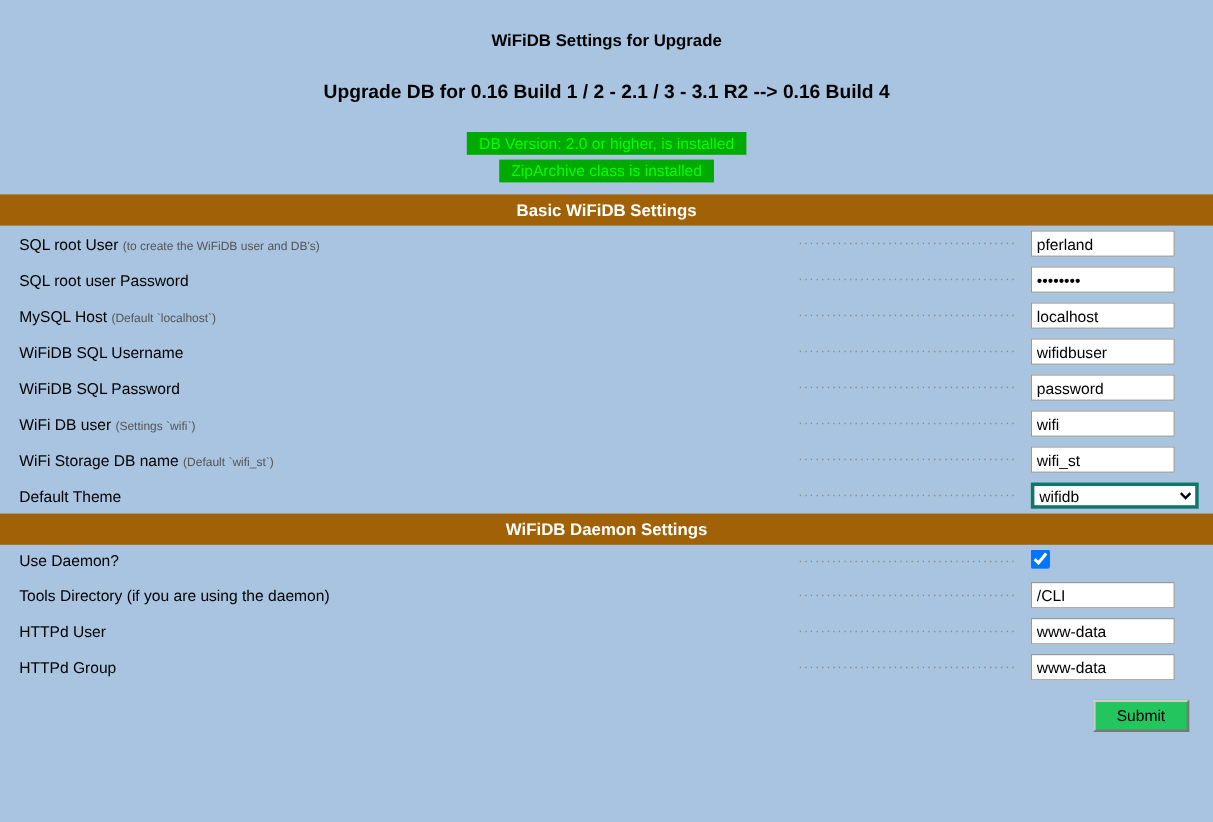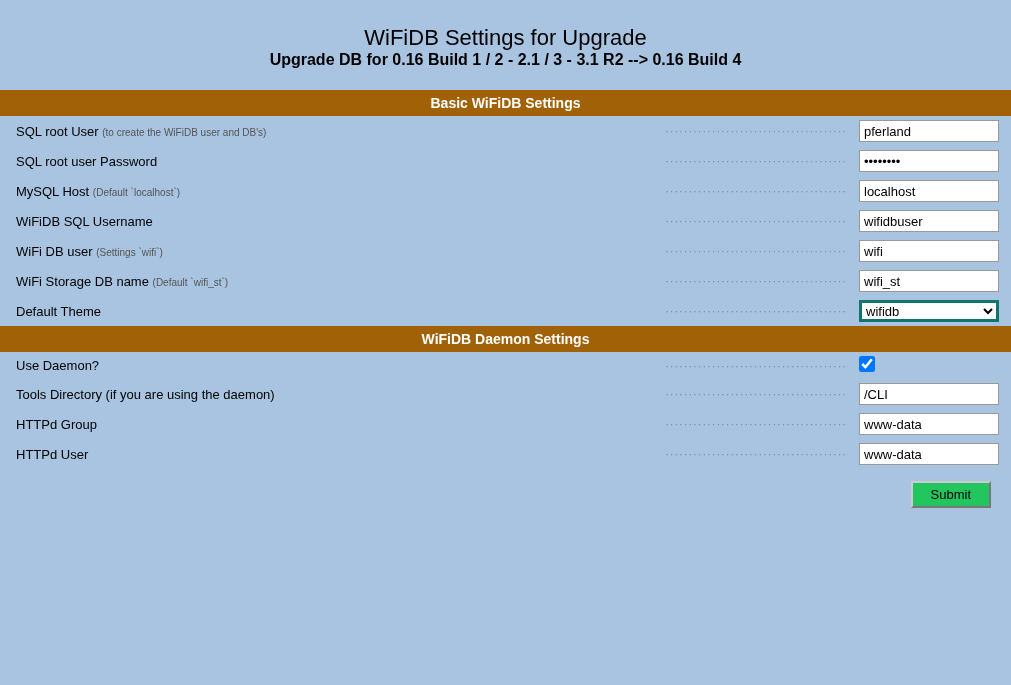--- a/index.html
+++ b/index.html
@@ -10,24 +10,24 @@
       color: #000;
       min-height: 685px;
       width: 1011px;
     }
     .page-container {
       width: 1011px;
       padding: 10px 0;
     }
     .main-title {
       text-align: center;
-      font-size: 22px;
-      font-weight: normal;
-      color: #000;
-      margin: 15px 0 0;
+      font-size: 14px;
+      font-weight: bold;
+      color: #000;
+      margin: 15px 0 28px;
     }
     .subtitle {
       text-align: center;
       font-size: 16px;
       font-weight: bold;
       color: #000;
       margin-bottom: 21px;
     }
     .notes-line {
       text-align: center;
@@ -82,21 +82,21 @@
     }
     .settings-table tr td:last-child {
       width: 160px;
     }
     .field-dots {
       color: #999;
       font-size: 11px;
     }
     input[type="text"],
     input[type="password"] {
-      width: 140px;
+      width: 120px;
       border: 1px solid #999;
       background: #fff;
       padding: 2px 4px;
       font-size: 13px;
       height: 22px;
     }
     input[type="checkbox"] {
       width: 16px;
       height: 16px;
     }
@@ -126,20 +126,24 @@
 </head>
 <body>
 
 <div class="page-container">
 
   <h1 class="main-title">WiFiDB Settings for Upgrade</h1>
 
   <p class="subtitle">Upgrade DB for 0.16 Build 1 / 2 - 2.1 / 3 - 3.1 R2 --&gt; 0.16 Build 4</p>
 
 
+  <div class="status-block">
+    <div class="status-badge">DB Version: 2.0 or higher, is installed</div><br>
+    <div class="status-badge">ZipArchive class is installed</div>
+  </div>
 
   <div class="section-header">Basic WiFiDB Settings</div>
 
   <table class="settings-table">
     <tbody id="basic-fields">
     <tr>
           <td><span>SQL root User</span> <span class="small-note">(to create the WiFiDB user and DB's)</span></td>
           <td class="field-dots">·······································</td>
           <td><input type="text" value="pferland" style=""></td>
         </tr>
@@ -152,20 +156,25 @@
           <td><span>MySQL Host</span> <span class="small-note">(Default `localhost`)</span></td>
           <td class="field-dots">·······································</td>
           <td><input type="text" value="localhost" style=""></td>
         </tr>
         <tr>
           <td><span>WiFiDB SQL Username</span></td>
           <td class="field-dots">·······································</td>
           <td><input type="text" value="wifidbuser" style=""></td>
         </tr>
         <tr>
+          <td><span>WiFiDB SQL Password</span></td>
+          <td class="field-dots">·······································</td>
+          <td><input type="text" value="password" style=""></td>
+        </tr>
+        <tr>
           <td><span>WiFi DB user</span> <span class="small-note">(Settings `wifi`)</span></td>
           <td class="field-dots">·······································</td>
           <td><input type="text" value="wifi" style=""></td>
         </tr>
         <tr>
           <td><span>WiFi Storage DB name</span> <span class="small-note">(Default `wifi_st`)</span></td>
           <td class="field-dots">·······································</td>
           <td><input type="text" value="wifi_st" style=""></td>
         </tr>
         <tr>
@@ -184,26 +193,26 @@
           <td><span>Use Daemon?</span></td>
           <td class="field-dots">·······································</td>
           <td><input type="checkbox" checked="" style=""></td>
         </tr>
         <tr>
           <td><span>Tools Directory (if you are using the daemon)</span></td>
           <td class="field-dots">·······································</td>
           <td><input type="text" value="/CLI" style=""></td>
         </tr>
         <tr>
+          <td><span>HTTPd User</span></td>
+          <td class="field-dots">·······································</td>
+          <td><input type="text" value="www-data" style=""></td>
+        </tr>
+        <tr>
           <td><span>HTTPd Group</span></td>
-          <td class="field-dots">·······································</td>
-          <td><input type="text" value="www-data" style=""></td>
-        </tr>
-        <tr>
-          <td><span>HTTPd User</span></td>
           <td class="field-dots">·······································</td>
           <td><input type="text" value="www-data" style=""></td>
         </tr>
       </tbody>
   </table>
 
   <div class="submit-row">
     <button class="submit-btn">Submit</button>
   </div>
 

